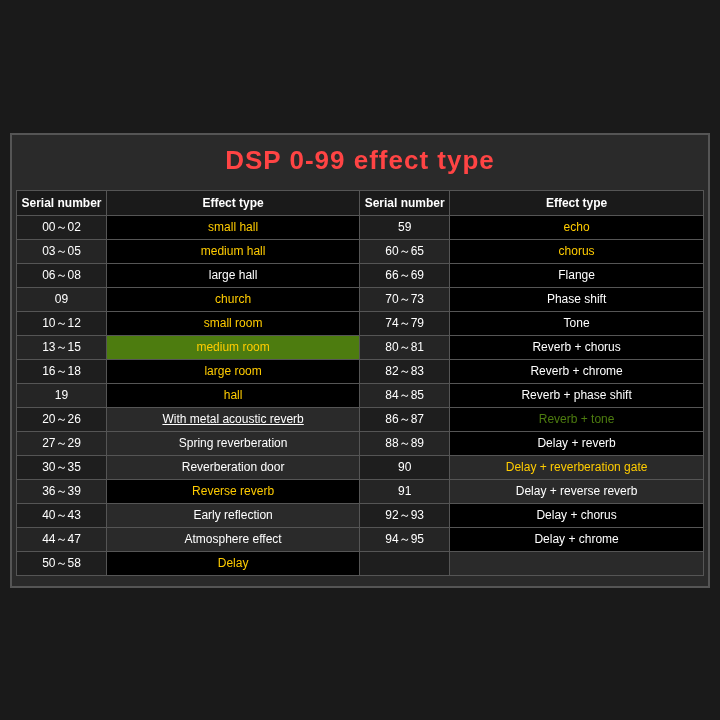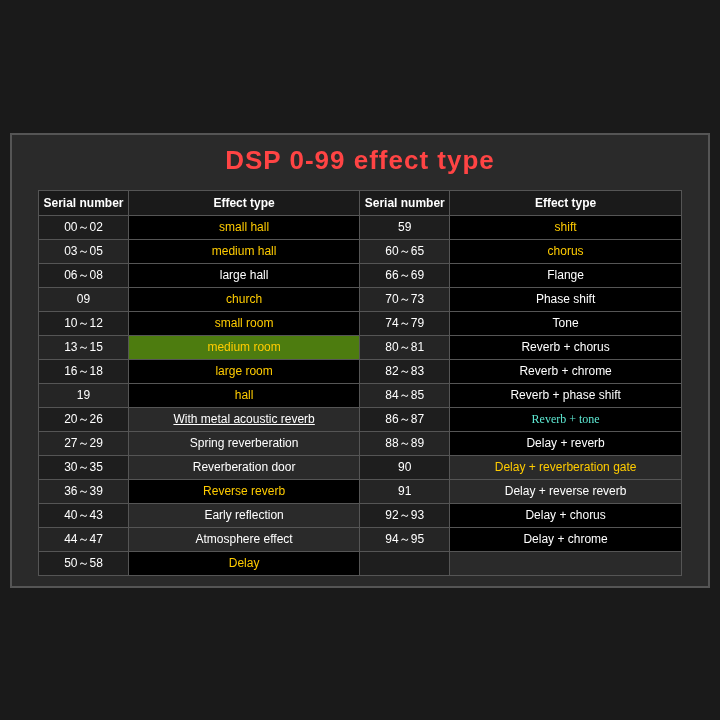--- a/index.html
+++ b/index.html
@@ -9,21 +9,21 @@
       justify-content: center;
       align-items: center;
       width: 720px;
       height: 720px;
       font-family: Arial, sans-serif;
       overflow: hidden;
     }
     .container {
       background: #2a2a2a;
       border: 2px solid #555;
-      padding: 10px 26px;
+      padding: 10px 4px;
       width: 700px;
     }
     .title {
       text-align: center;
       color: #ff4444;
       font-size: 26px;
       font-weight: bold;
       margin-bottom: 8px;
       letter-spacing: 1px;
     }
@@ -67,21 +67,21 @@
         <th>Effect type</th>
         <th>Serial number</th>
         <th>Effect type</th>
       </tr>
     </thead>
     <tbody id="table-body">
     <tr>
           <td class="serial-col">00～02</td>
           <td style="background: rgb(0, 0, 0); color: rgb(255, 204, 0);">small hall</td>
           <td class="serial-col">59</td>
-          <td style="background: rgb(0, 0, 0); color: rgb(255, 204, 0);">shift</td>
+          <td style="background: rgb(0, 0, 0); color: rgb(255, 204, 0);">echo</td>
         </tr>
         <tr>
           <td class="serial-col">03～05</td>
           <td style="background: rgb(0, 0, 0); color: rgb(255, 204, 0);">medium hall</td>
           <td class="serial-col">60～65</td>
           <td style="background: rgb(0, 0, 0); color: rgb(255, 204, 0);">chorus</td>
         </tr>
         <tr>
           <td class="serial-col">06～08</td>
           <td style="background: rgb(0, 0, 0); color: rgb(255, 255, 255);">large hall</td>
@@ -115,21 +115,21 @@
         <tr>
           <td class="serial-col">19</td>
           <td style="background: rgb(0, 0, 0); color: rgb(255, 204, 0);">hall</td>
           <td class="serial-col">84～85</td>
           <td style="background: rgb(0, 0, 0); color: rgb(255, 255, 255);">Reverb + phase shift</td>
         </tr>
         <tr>
           <td class="serial-col">20～26</td>
           <td style="background: rgb(42, 42, 42); color: rgb(255, 255, 255); text-decoration: underline;">With metal acoustic reverb</td>
           <td class="serial-col">86～87</td>
-          <td style="background: rgb(0, 0, 0); color: #5eead4; font-family: Liberation Serif, serif;">Reverb + tone</td>
+          <td style="background: rgb(0, 0, 0); color: #4d7c0f;">Reverb + tone</td>
         </tr>
         <tr>
           <td class="serial-col">27～29</td>
           <td style="background: rgb(42, 42, 42); color: rgb(255, 255, 255);">Spring reverberation</td>
           <td class="serial-col">88～89</td>
           <td style="background: rgb(0, 0, 0); color: rgb(255, 255, 255);">Delay + reverb</td>
         </tr>
         <tr>
           <td class="serial-col">30～35</td>
           <td style="background: rgb(42, 42, 42); color: rgb(255, 255, 255);">Reverberation door</td>

